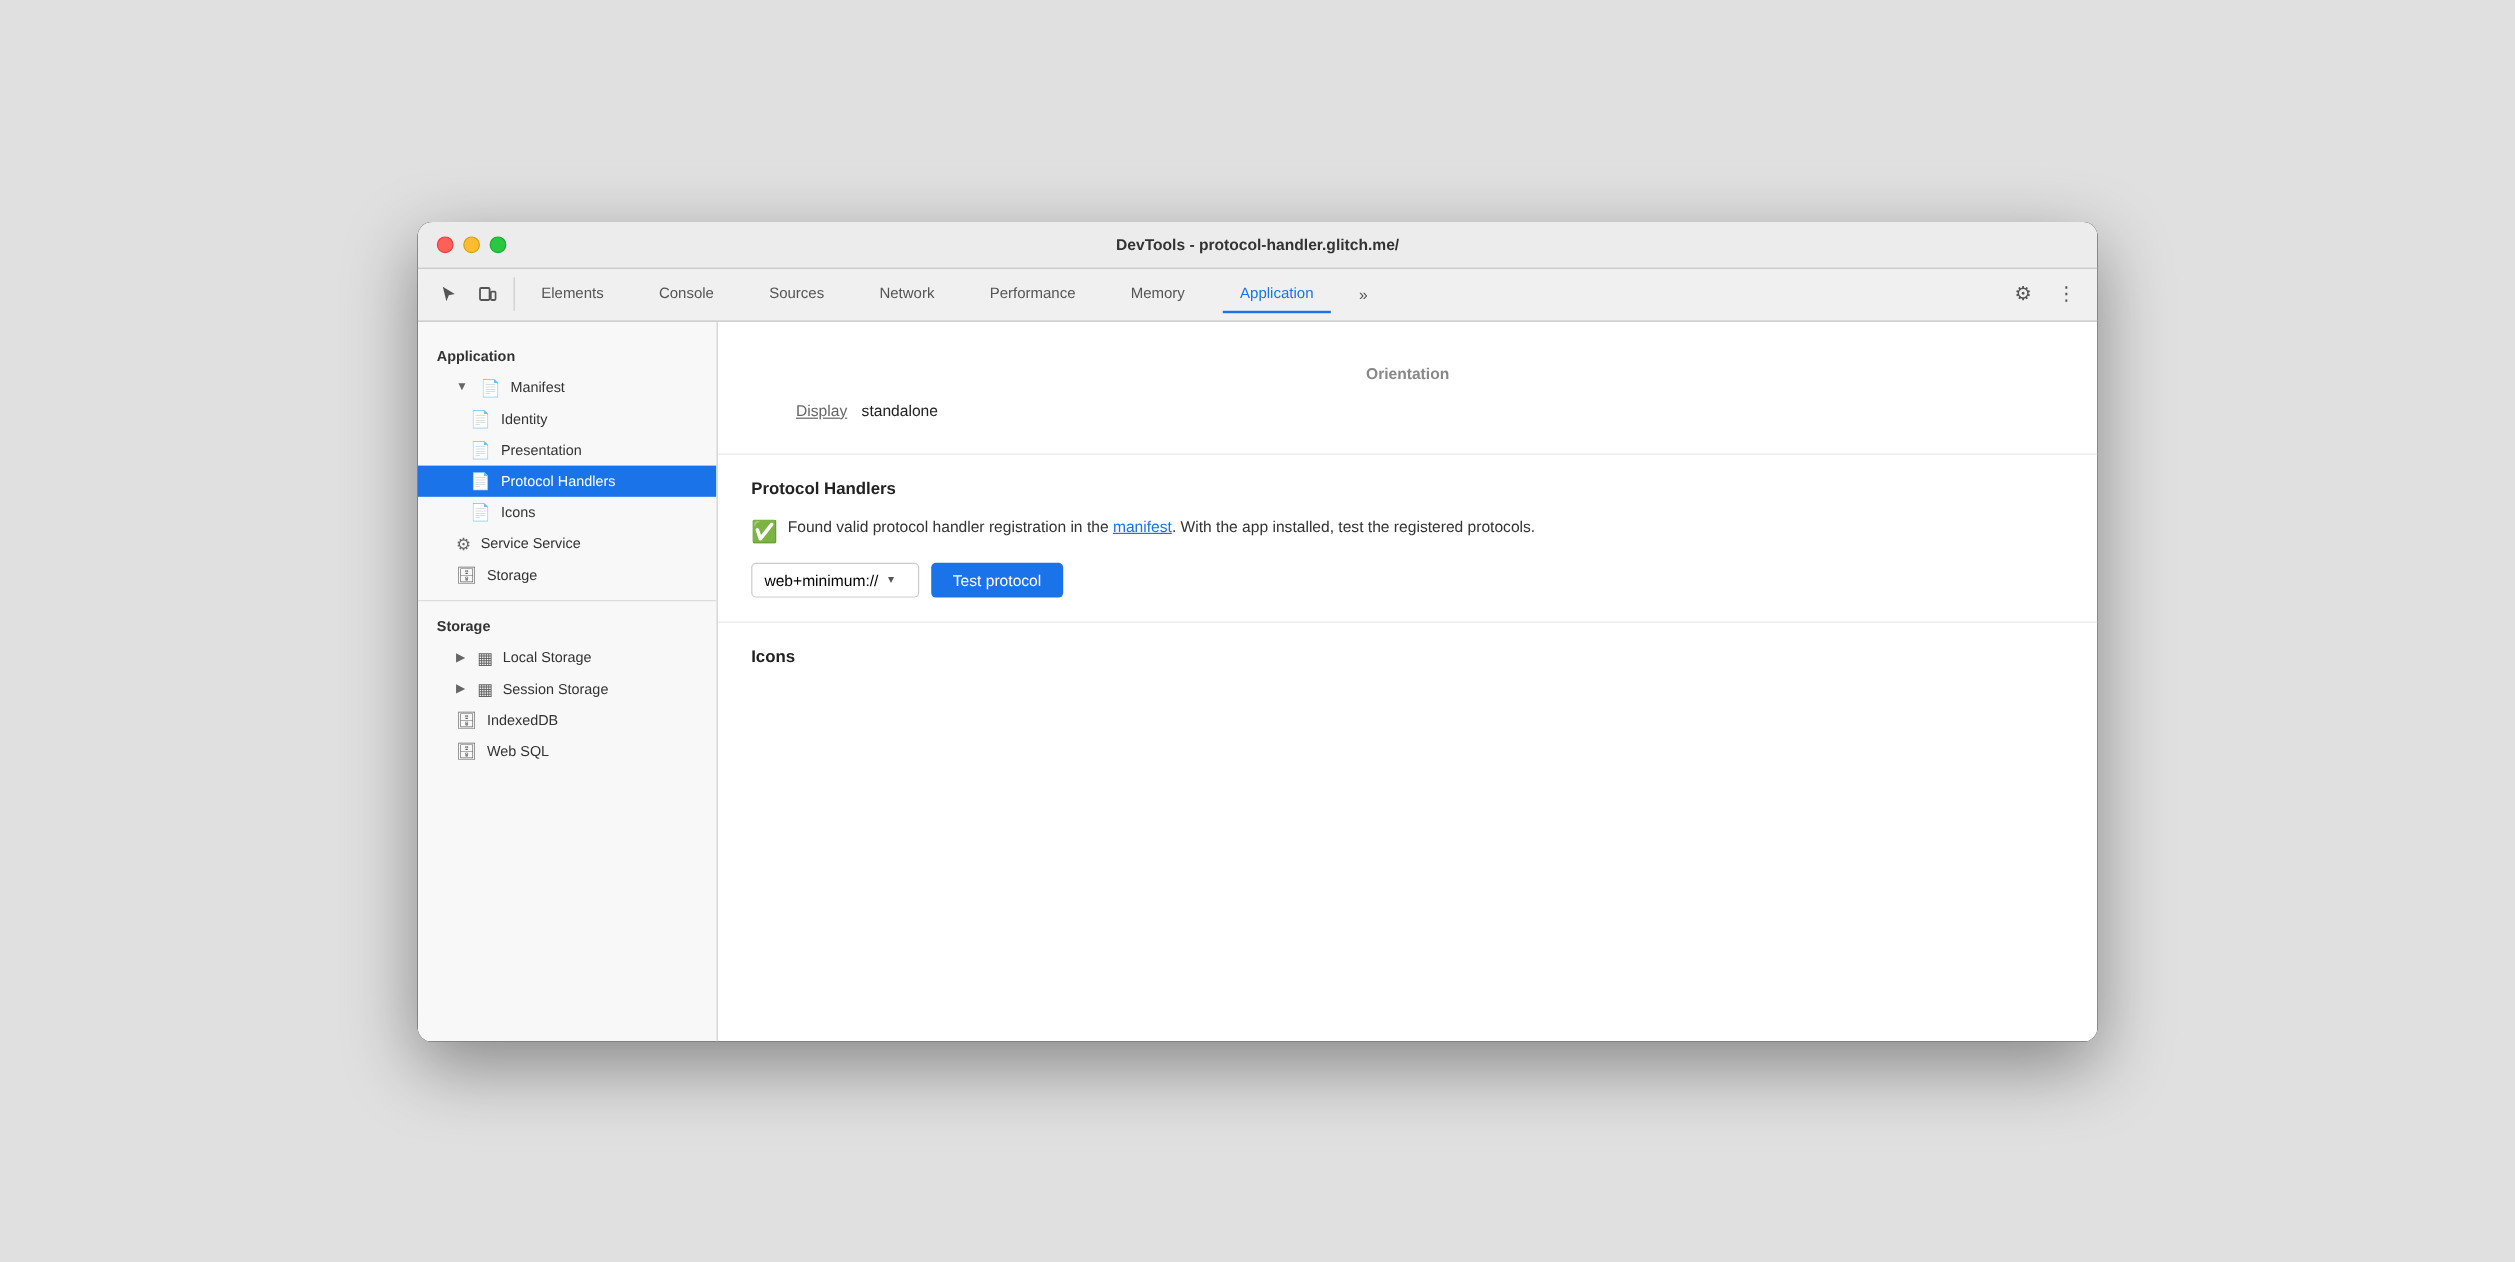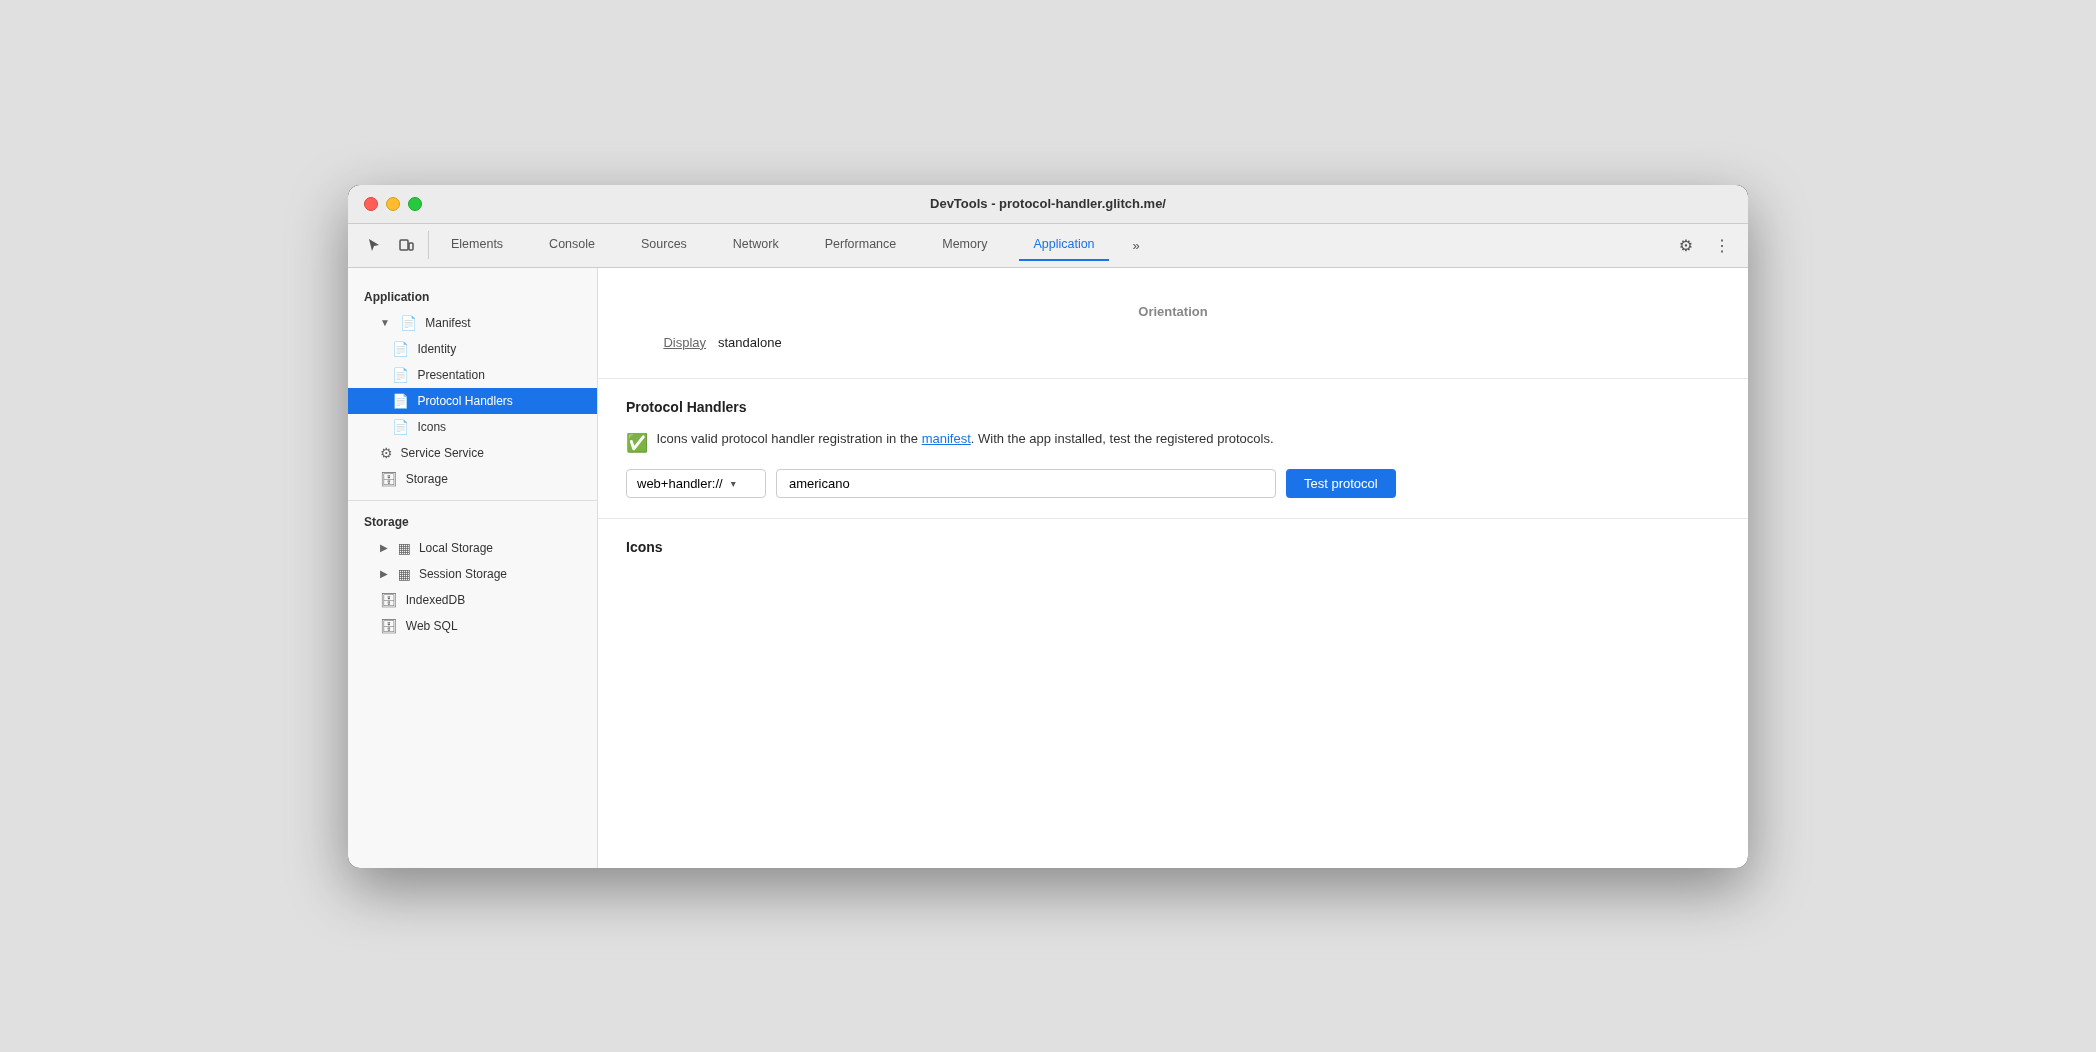--- a/index.html
+++ b/index.html
@@ -415,31 +415,30 @@
           <span class="display-value">standalone</span>
         </div>
       </div>
 
       <div class="content-section">
         <div class="section-title">Protocol Handlers</div>
 
         <div class="success-row">
           <span class="success-icon">✅</span>
           <span>
-            <span>Icons valid protocol handler registration in the </span><span class="link">manifest</span><span>. With the app installed, test the registered protocols.</span>
+            <span>Found valid protocol handler registration in the </span><span class="link">manifest</span><span>. With the app installed, test the registered protocols.</span>
           </span>
         </div>
 
 
         <div class="protocol-row">
           <div class="protocol-select">
-            <span>web+handler://</span>
+            <span>web+minimum://</span>
             <span class="protocol-select-arrow">▾</span>
           </div>
-          <input class="protocol-input" type="text" value="americano" style="">
           <button class="test-btn">Test protocol</button>
         </div>
       </div>
 
       <div class="icons-section">
         <div class="section-title">Icons</div>
       </div>
     </div>
   </div>
 </div>

